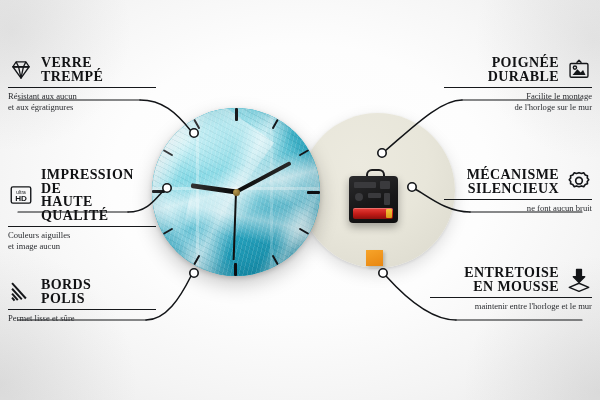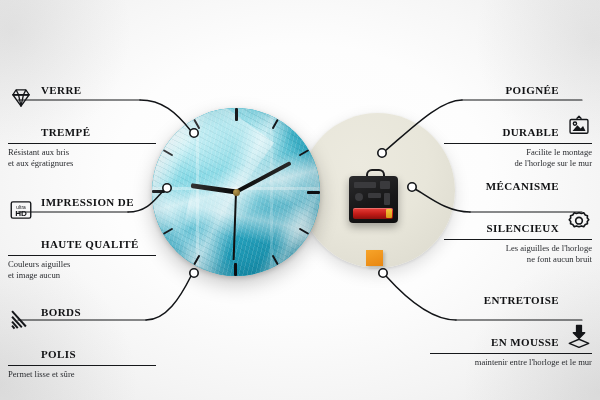--- a/index.html
+++ b/index.html
@@ -75,22 +75,22 @@
     box-shadow:2px 2px 3px rgba(0,0,0,.18);}
 
   
   .callout{position:absolute;width:148px;}
   .callout.left{left:8px;text-align:left;}
   .callout.right{right:8px;text-align:right;}
   .c-head{display:flex;align-items:center;gap:7px;}
   .callout.right .c-head{flex-direction:row-reverse;align-items:flex-end;}
   .c-title{
     font-family:"Liberation Serif", serif;
-    font-weight:700;font-size:11px;line-height:13.5px;
-    letter-spacing:.4px;color:#111214;text-transform:uppercase;margin-top:28px;
+    font-weight:700;font-size:14px;line-height:13.5px;
+    letter-spacing:.4px;color:#111214;text-transform:uppercase;
   }
   .rule{height:1px;background:#16181b;margin:4px 0 3px;}
   .c-sub{
     font-family:"Liberation Serif", serif;
     font-size:8.6px;line-height:10.6px;color:#2a2c30;
   }
   .ico{width:26px;height:26px;flex:0 0 26px;display:block;}
   .ico svg{display:block;width:26px;height:26px;}
 
   svg.wire{position:absolute;left:0;top:0;width:600px;height:400px;overflow:visible;pointer-events:none;}
@@ -227,21 +227,21 @@
           <path d="M10,6 L13,12 L16,26 L19,12 L22,6"></path>
           <path d="M6,12 L26,12"></path>
         </svg>
       </span>
       <div>
         <div class="c-title">VERRE</div>
         <div class="c-title">TREMPÉ</div>
       </div>
     </div>
     <div class="rule"></div>
-    <div class="c-sub">Résistant aux bris</div>
+    <div class="c-sub">Résistant aux aucun</div>
     <div class="c-sub">et aux égratignures</div>
   </div>
 
   <div class="callout left" style="top:168px;">
     <div class="c-head">
       <span class="ico">
         <svg viewBox="0 0 32 32">
           <rect x="4" y="6" width="24" height="20" rx="2" fill="none" stroke="#141619" stroke-width="1.7"></rect>
           <text x="16" y="14.6" text-anchor="middle" font-family="Liberation Sans, sans-serif" font-size="6" fill="#141619">ultra</text>
           <text x="16" y="23.4" text-anchor="middle" font-family="Liberation Sans, sans-serif" font-size="10" font-weight="bold" fill="#141619">HD</text>
@@ -290,35 +290,34 @@
       <div>
         <div class="c-title">POIGNÉE</div>
         <div class="c-title">DURABLE</div>
       </div>
     </div>
     <div class="rule"></div>
     <div class="c-sub">Facilite le montage</div>
     <div class="c-sub">de l'horloge sur le mur</div>
   </div>
 
-  <div class="callout right" style="top:152px;">
+  <div class="callout right" style="top:168px;">
     <div class="c-head">
       <span class="ico">
         <svg viewBox="0 0 32 32" fill="none" stroke="#141619" stroke-width="2" stroke-linejoin="round">
           <path d="M16,4.5 l3.2,1.1 2.6,-1.0 1.9,2.7 2.7,0.9 -0.2,2.8 1.8,2.2 -1.8,2.2 0.2,2.8 -2.7,0.9 -1.9,2.7 -2.6,-1.0 -3.2,1.1 -3.2,-1.1 -2.6,1.0 -1.9,-2.7 -2.7,-0.9 0.2,-2.8 -1.8,-2.2 1.8,-2.2 -0.2,-2.8 2.7,-0.9 1.9,-2.7 2.6,1.0 Z"></path>
           <circle cx="16" cy="14.4" r="4.1"></circle>
         </svg>
       </span>
       <div>
         <div class="c-title">MÉCANISME</div>
         <div class="c-title">SILENCIEUX</div>
       </div>
     </div>
     <div class="rule"></div>
-    <div class="c-sub">Les aiguilles de l'horloge</div>
     <div class="c-sub">ne font aucun bruit</div>
   </div>
 
   <div class="callout right" style="top:266px;width:162px;">
     <div class="c-head">
       <span class="ico">
         <svg viewBox="0 0 32 32" fill="none" stroke="#141619" stroke-width="1.7" stroke-linejoin="round">
           <path d="M13,3 L19,3 L19,12 L23,12 L16,19 L9,12 L13,12 Z" fill="#141619"></path>
           <path d="M16,20 L28,25 L16,30 L4,25 Z"></path>
           <path d="M16,24.5 L26,21 M16,24.5 L6,21" stroke="none"></path>

